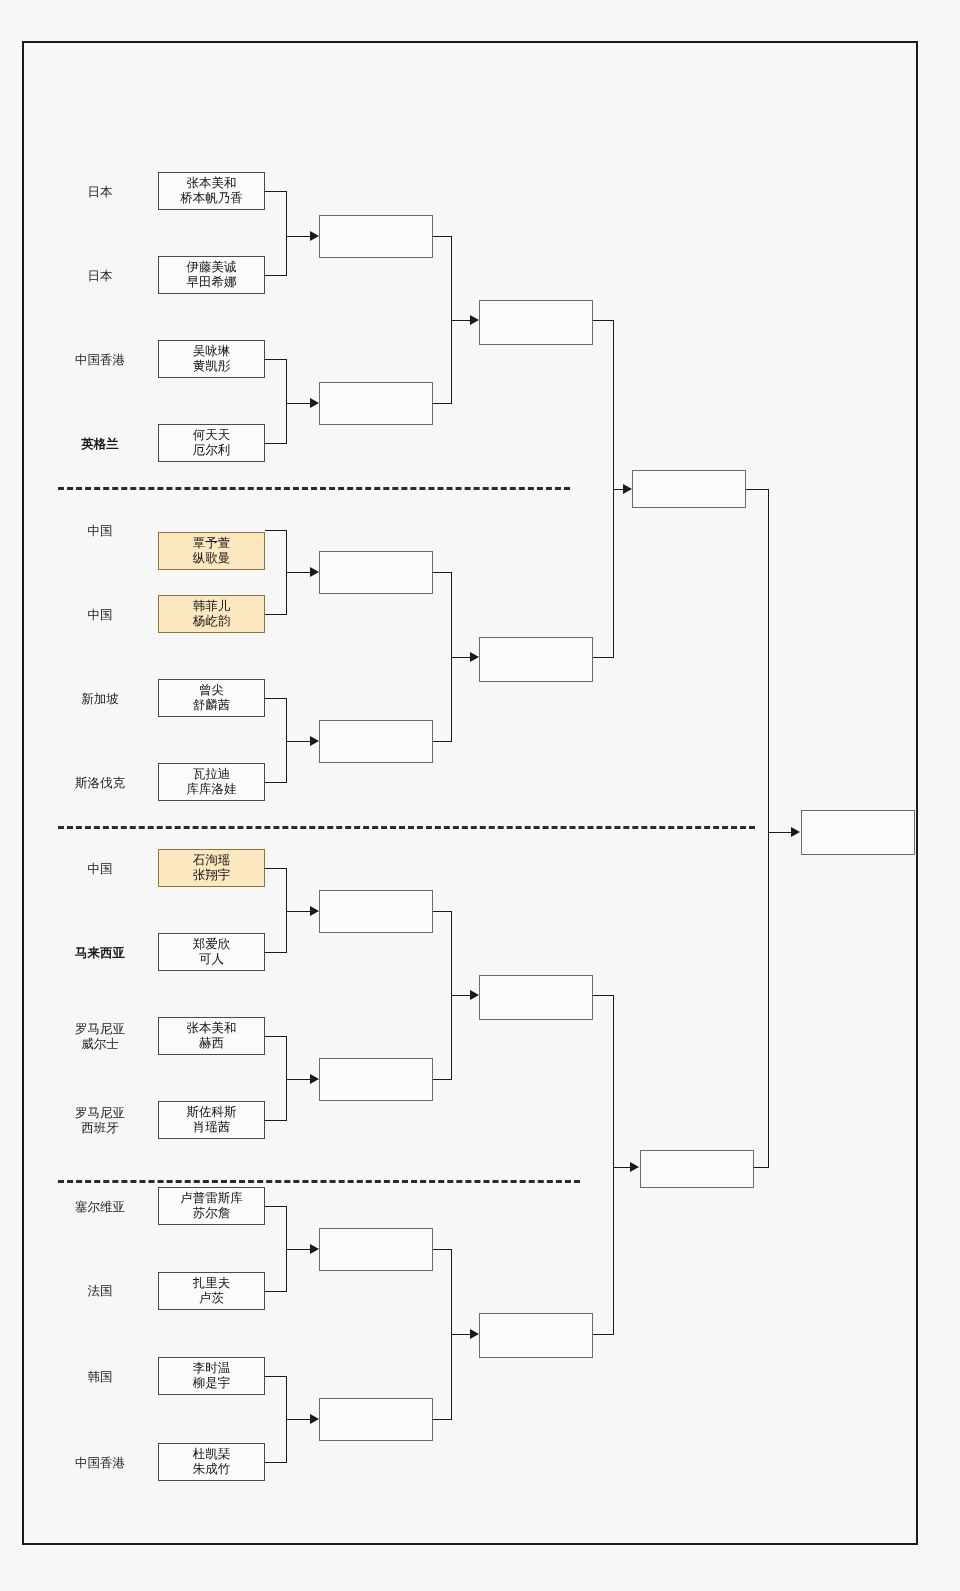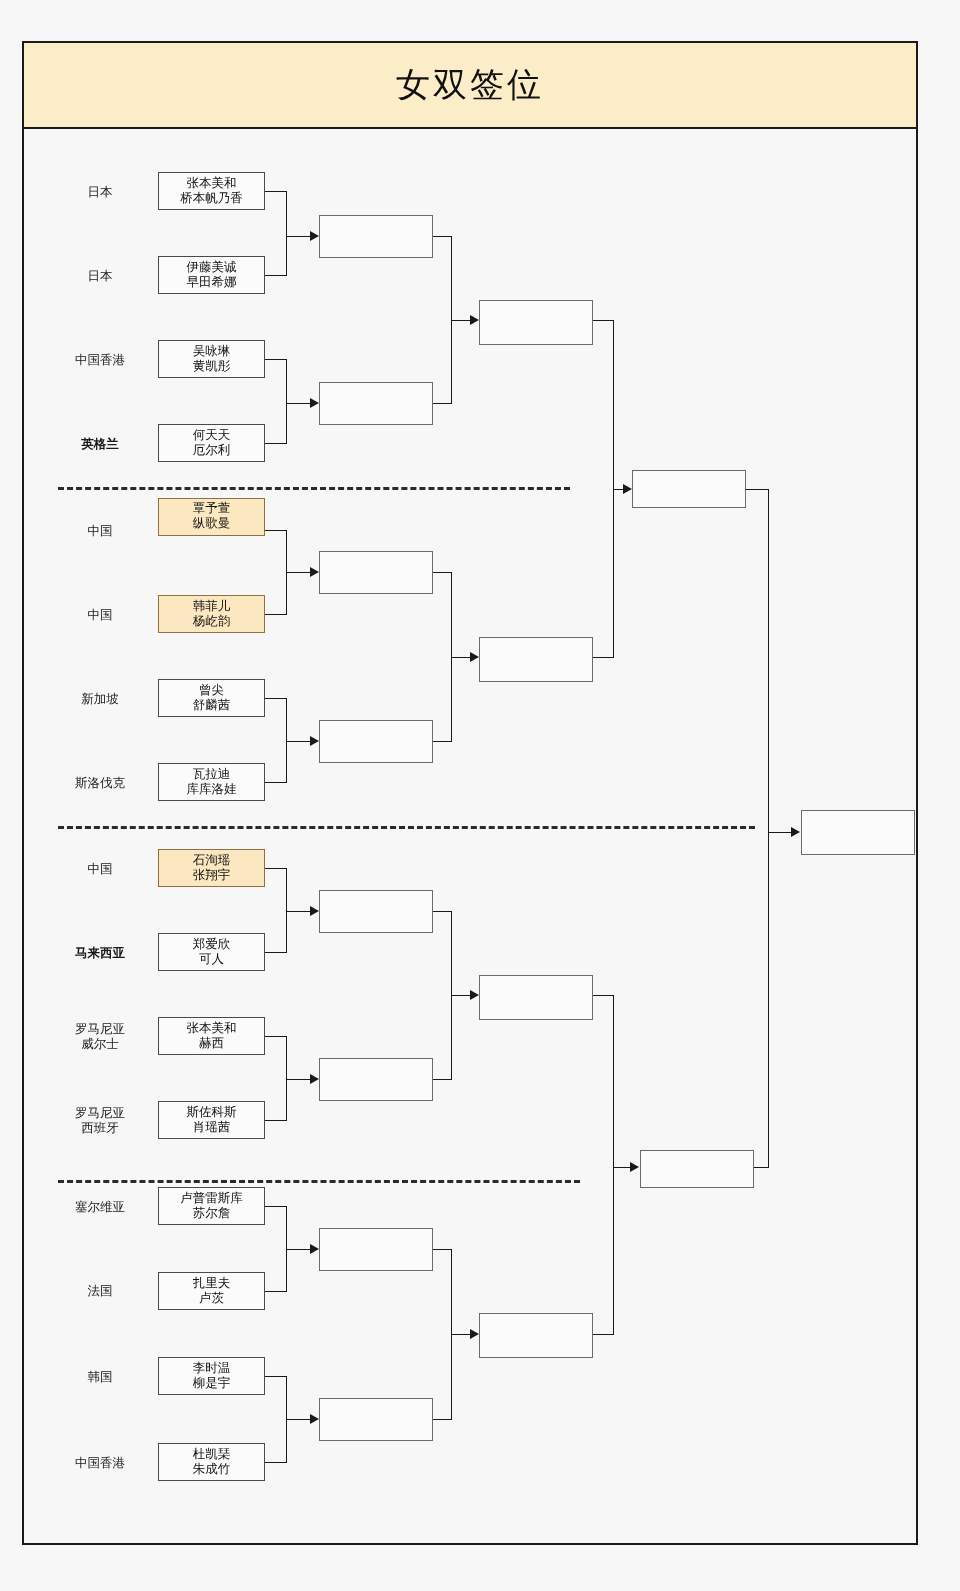--- a/index.html
+++ b/index.html
@@ -107,23 +107,20 @@
     border-top: 3px dashed #2b2b2b;
   }
 </style>
 </head>
 <body>
 
 <div id="page">
 
   <div class="frame"></div>
 
-  <div class="title-bar">
-    <div class="title-text">女双签位</div>
-  </div>
 
   <div class="country" style="left:45px; top:185px;">日本</div>
   <div class="pbox" style="left:158px; top:172px;">
     <span>张本美和</span>
     <span>桥本帆乃香</span>
   </div>
 
   <div class="country" style="left:45px; top:269px;">日本</div>
   <div class="pbox" style="left:158px; top:256px;">
     <span>伊藤美诚</span>
@@ -158,21 +155,21 @@
   <div class="ln lnh" style="left:433px; top:236px; width:18px;"></div>
   <div class="ln lnh" style="left:433px; top:403px; width:18px;"></div>
   <div class="ln lnv" style="left:451px; top:236px; height:168px;"></div>
   <div class="ln lnh" style="left:451px; top:320px; width:20px;"></div>
   <div class="arrow" style="left:470px; top:315px;"></div>
   <div class="rbox r3" style="left:479px; top:300px;"></div>
 
   <div class="sep" style="left:58px; top:487px; width:512px;"></div>
 
   <div class="country" style="left:45px; top:524px;">中国</div>
-  <div class="pbox hl" style="left:158px; top:498px;font-family:Liberation Mono, monospace;">
+  <div class="pbox hl" style="left:158px; top:532px;">
     <span>覃予萱</span>
     <span>纵歌曼</span>
   </div>
   <div class="country" style="left:45px; top:608px;">中国</div>
   <div class="pbox hl" style="left:158px; top:595px;">
     <span>韩菲儿</span>
     <span>杨屹韵</span>
   </div>
   <div class="ln lnh" style="left:265px; top:530px; width:21px;"></div>
   <div class="ln lnh" style="left:265px; top:614px; width:21px;"></div>

